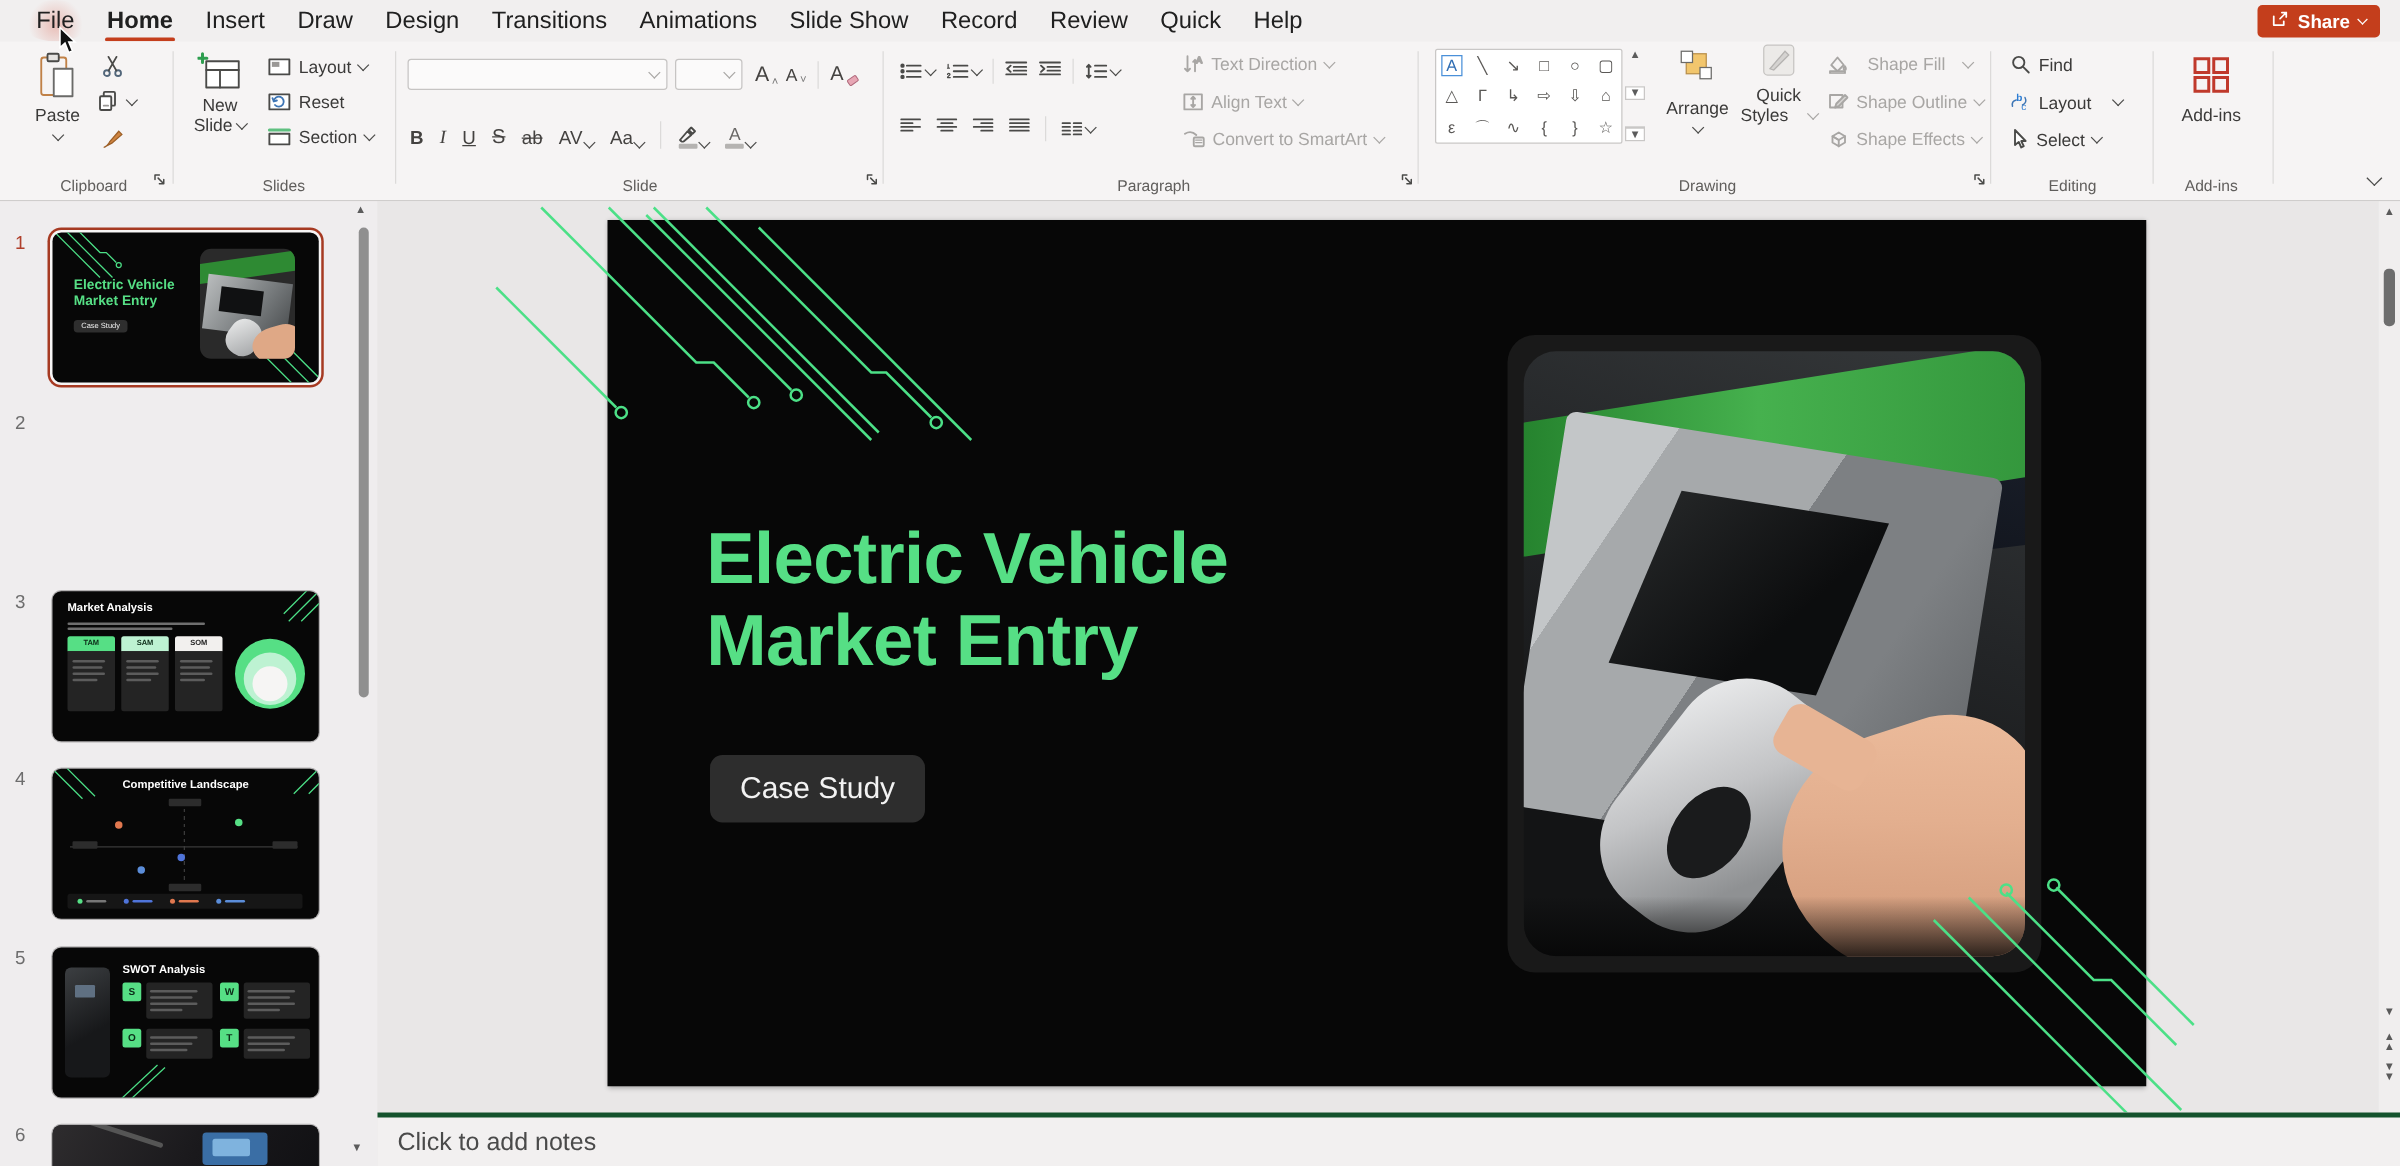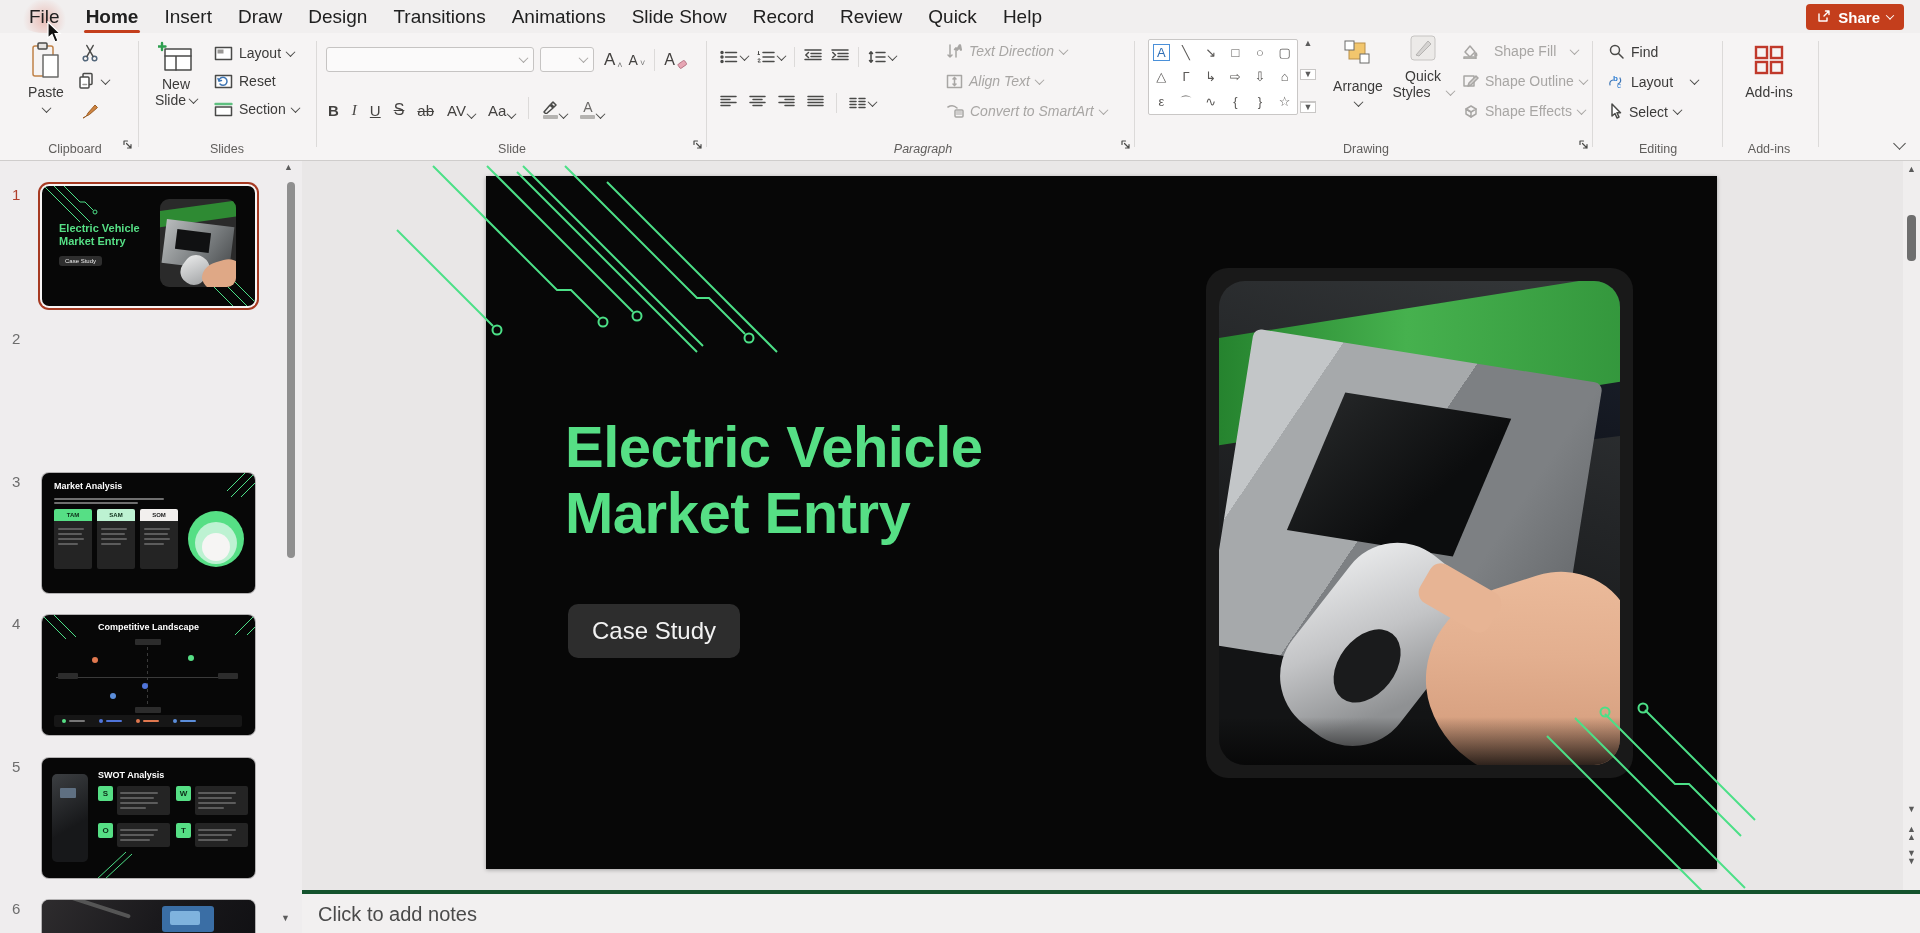--- a/index.html
+++ b/index.html
@@ -266,21 +266,21 @@
         </span>
       </div>
       <div class="gfooter">Slide</div>
       <div class="launcher">
         <svg width="11" height="11" viewBox="0 0 11 11" class="ic" style="stroke-width:1.2">
             <path d="M2 2h3.5M2 2v3.5M4.5 4.5l4.5 4.5M9 5.5v3.5h-3.5"></path>
           </svg>
       </div>
     </div>
 
-    <div class="rgroup" style="left:712px;width:422px;font-style:italic;">
+    <div class="rgroup" style="left:712px;width:422px;">
       <div style="position:absolute;left:8px;top:14px;display:flex;gap:9px;align-items:center;">
         <span style="display:flex;gap:3px;align-items:center;">
           <svg width="18" height="14" viewBox="0 0 18 14" class="ic">
               <circle cx="2" cy="2.5" r="1" fill="#4a4a48"></circle>
               <circle cx="2" cy="7" r="1" fill="#4a4a48"></circle>
               <circle cx="2" cy="11.5" r="1" fill="#4a4a48"></circle>
               <path d="M5.5 2.5h11M5.5 7h11M5.5 11.5h11"></path>
             </svg>
           <span class="chev"></span>
         </span>

